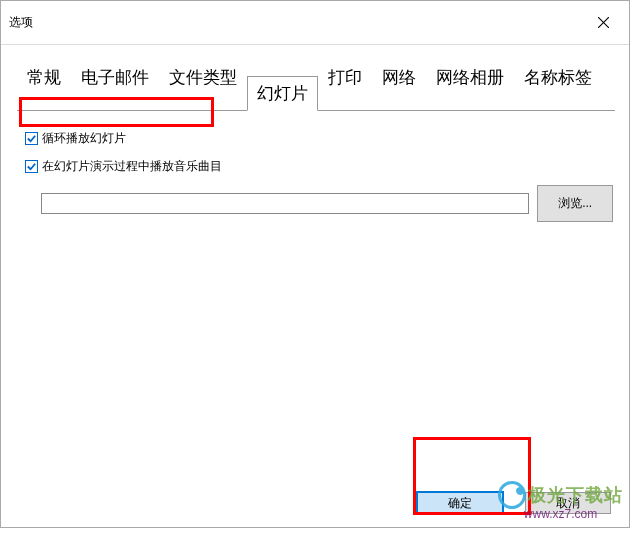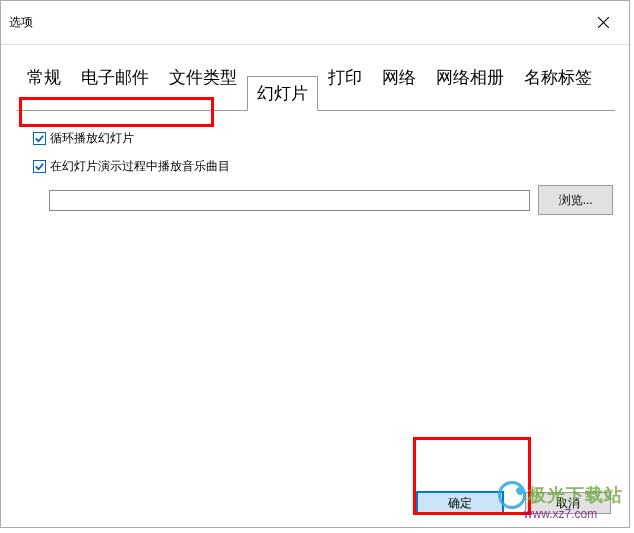--- a/index.html
+++ b/index.html
@@ -56,21 +56,21 @@
     border: 1px solid transparent;
     border-bottom: none;
   }
   .tab.active {
     border: 1px solid #999;
     border-bottom: 1px solid #fff;
     background: #fff;
     margin-top: 16px;
   }
   .tab-content {
-    padding: 18px 16px 0 32px;
+    padding: 18px 16px 0 24px;
   }
   .checkbox-row {
     display: flex;
     align-items: center;
     margin-bottom: 10px;
     height: 18px;
   }
   .checkbox {
     width: 13px;
     height: 13px;
@@ -96,21 +96,21 @@
   .text-input {
     width: 490px;
     height: 21px;
     border: 1px solid #888;
     padding: 2px 4px;
     font-size: 12px;
     background: #fff;
   }
   .browse-btn {
     width: 76px;
-    height: 30px;
+    height: 37px;
     border: 1px solid #999;
     background: #e1e1e1;
     font-size: 12px;
     cursor: pointer;
   }
   .button-bar {
     position: absolute;
     bottom: 13px;
     right: 18px;
     display: flex;

